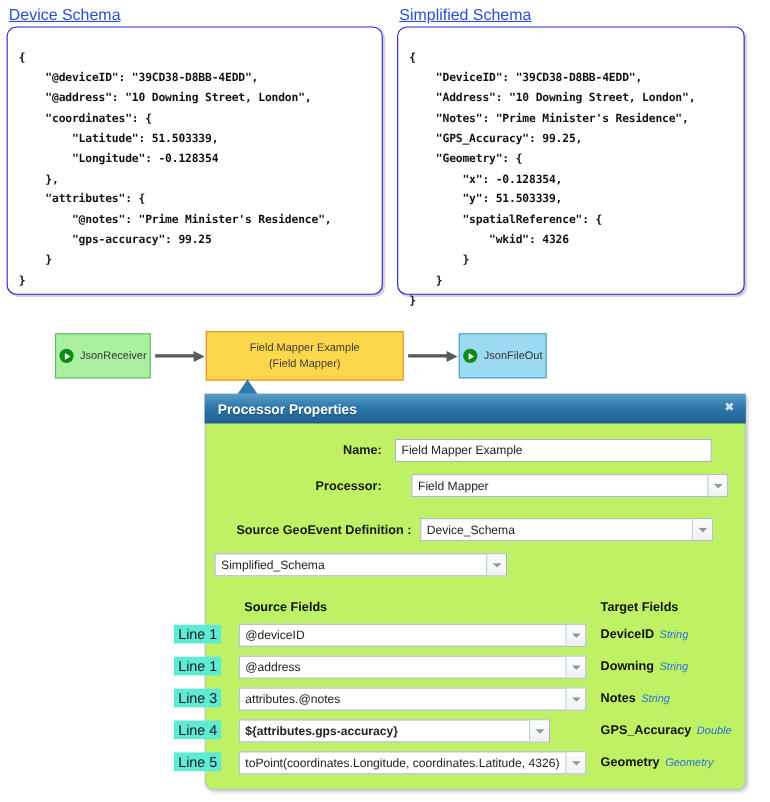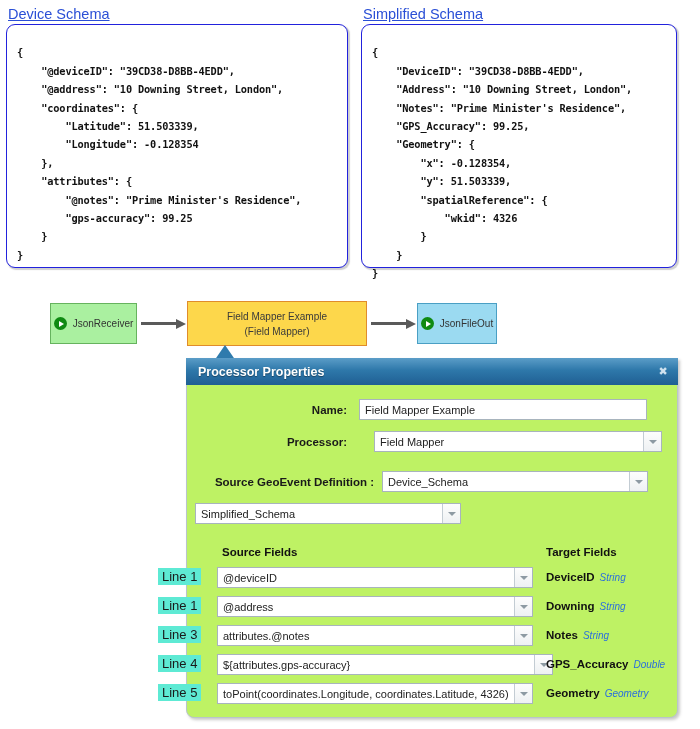--- a/index.html
+++ b/index.html
@@ -351,21 +351,21 @@
       <div class="combo" style="position: absolute; left: 30px; top: 237px; width: 316px;">
         <span>@address</span>
         <span class="combo-arrow"></span>
       </div>
       <div class="target-field" style="left: 359px; top: 241px;"><span>Downing</span><span class="target-type">String</span></div>
       <div class="combo" style="position: absolute; left: 30px; top: 266px; width: 316px;">
         <span>attributes.@notes</span>
         <span class="combo-arrow"></span>
       </div>
       <div class="target-field" style="left: 359px; top: 270px;"><span>Notes</span><span class="target-type">String</span></div>
-      <div class="combo" style="position: absolute; left: 30px; top: 295px; width: 336px;">
+      <div class="combo" style="position: absolute; left: 30px; top: 295px; width: 283px; font-weight: bold;">
         <span>${attributes.gps-accuracy}</span>
         <span class="combo-arrow"></span>
       </div>
       <div class="target-field" style="left: 359px; top: 299px;"><span>GPS_Accuracy</span><span class="target-type">Double</span></div>
       <div class="combo" style="position: absolute; left: 30px; top: 324px; width: 316px;">
         <span>toPoint(coordinates.Longitude, coordinates.Latitude, 4326)</span>
         <span class="combo-arrow"></span>
       </div>
       <div class="target-field" style="left: 359px; top: 328px;"><span>Geometry</span><span class="target-type">Geometry</span></div>
     </div>

